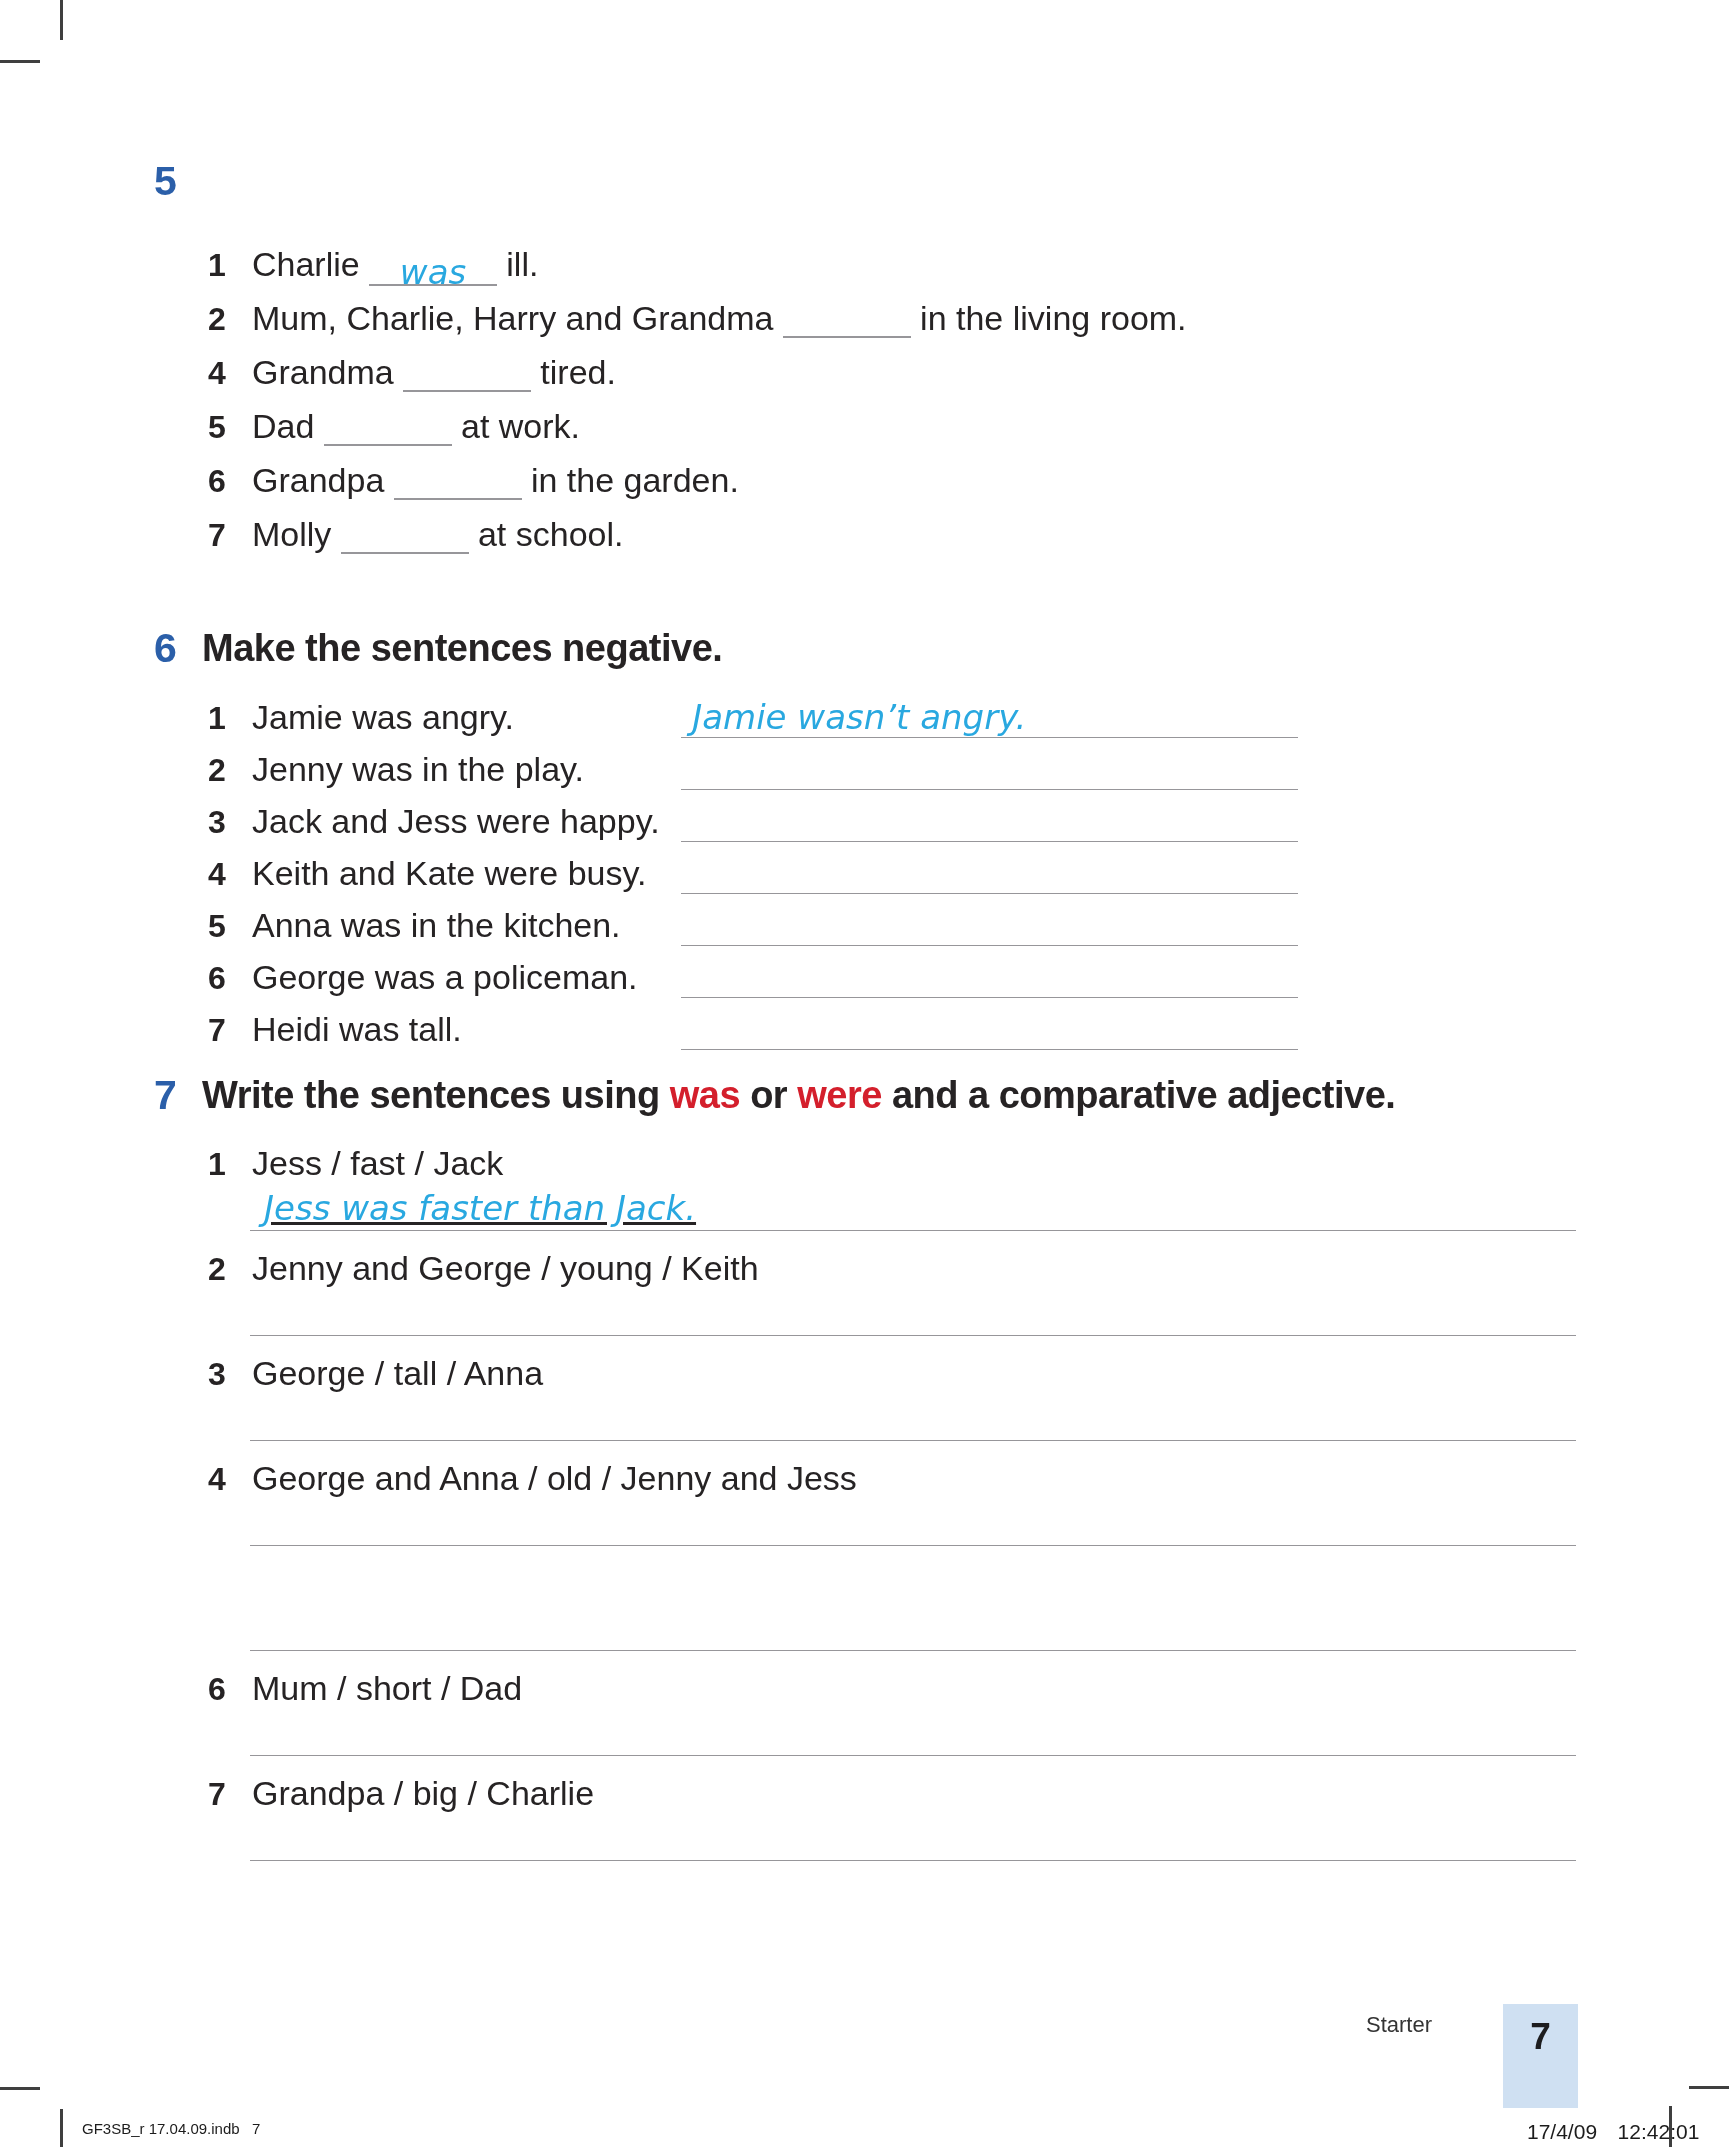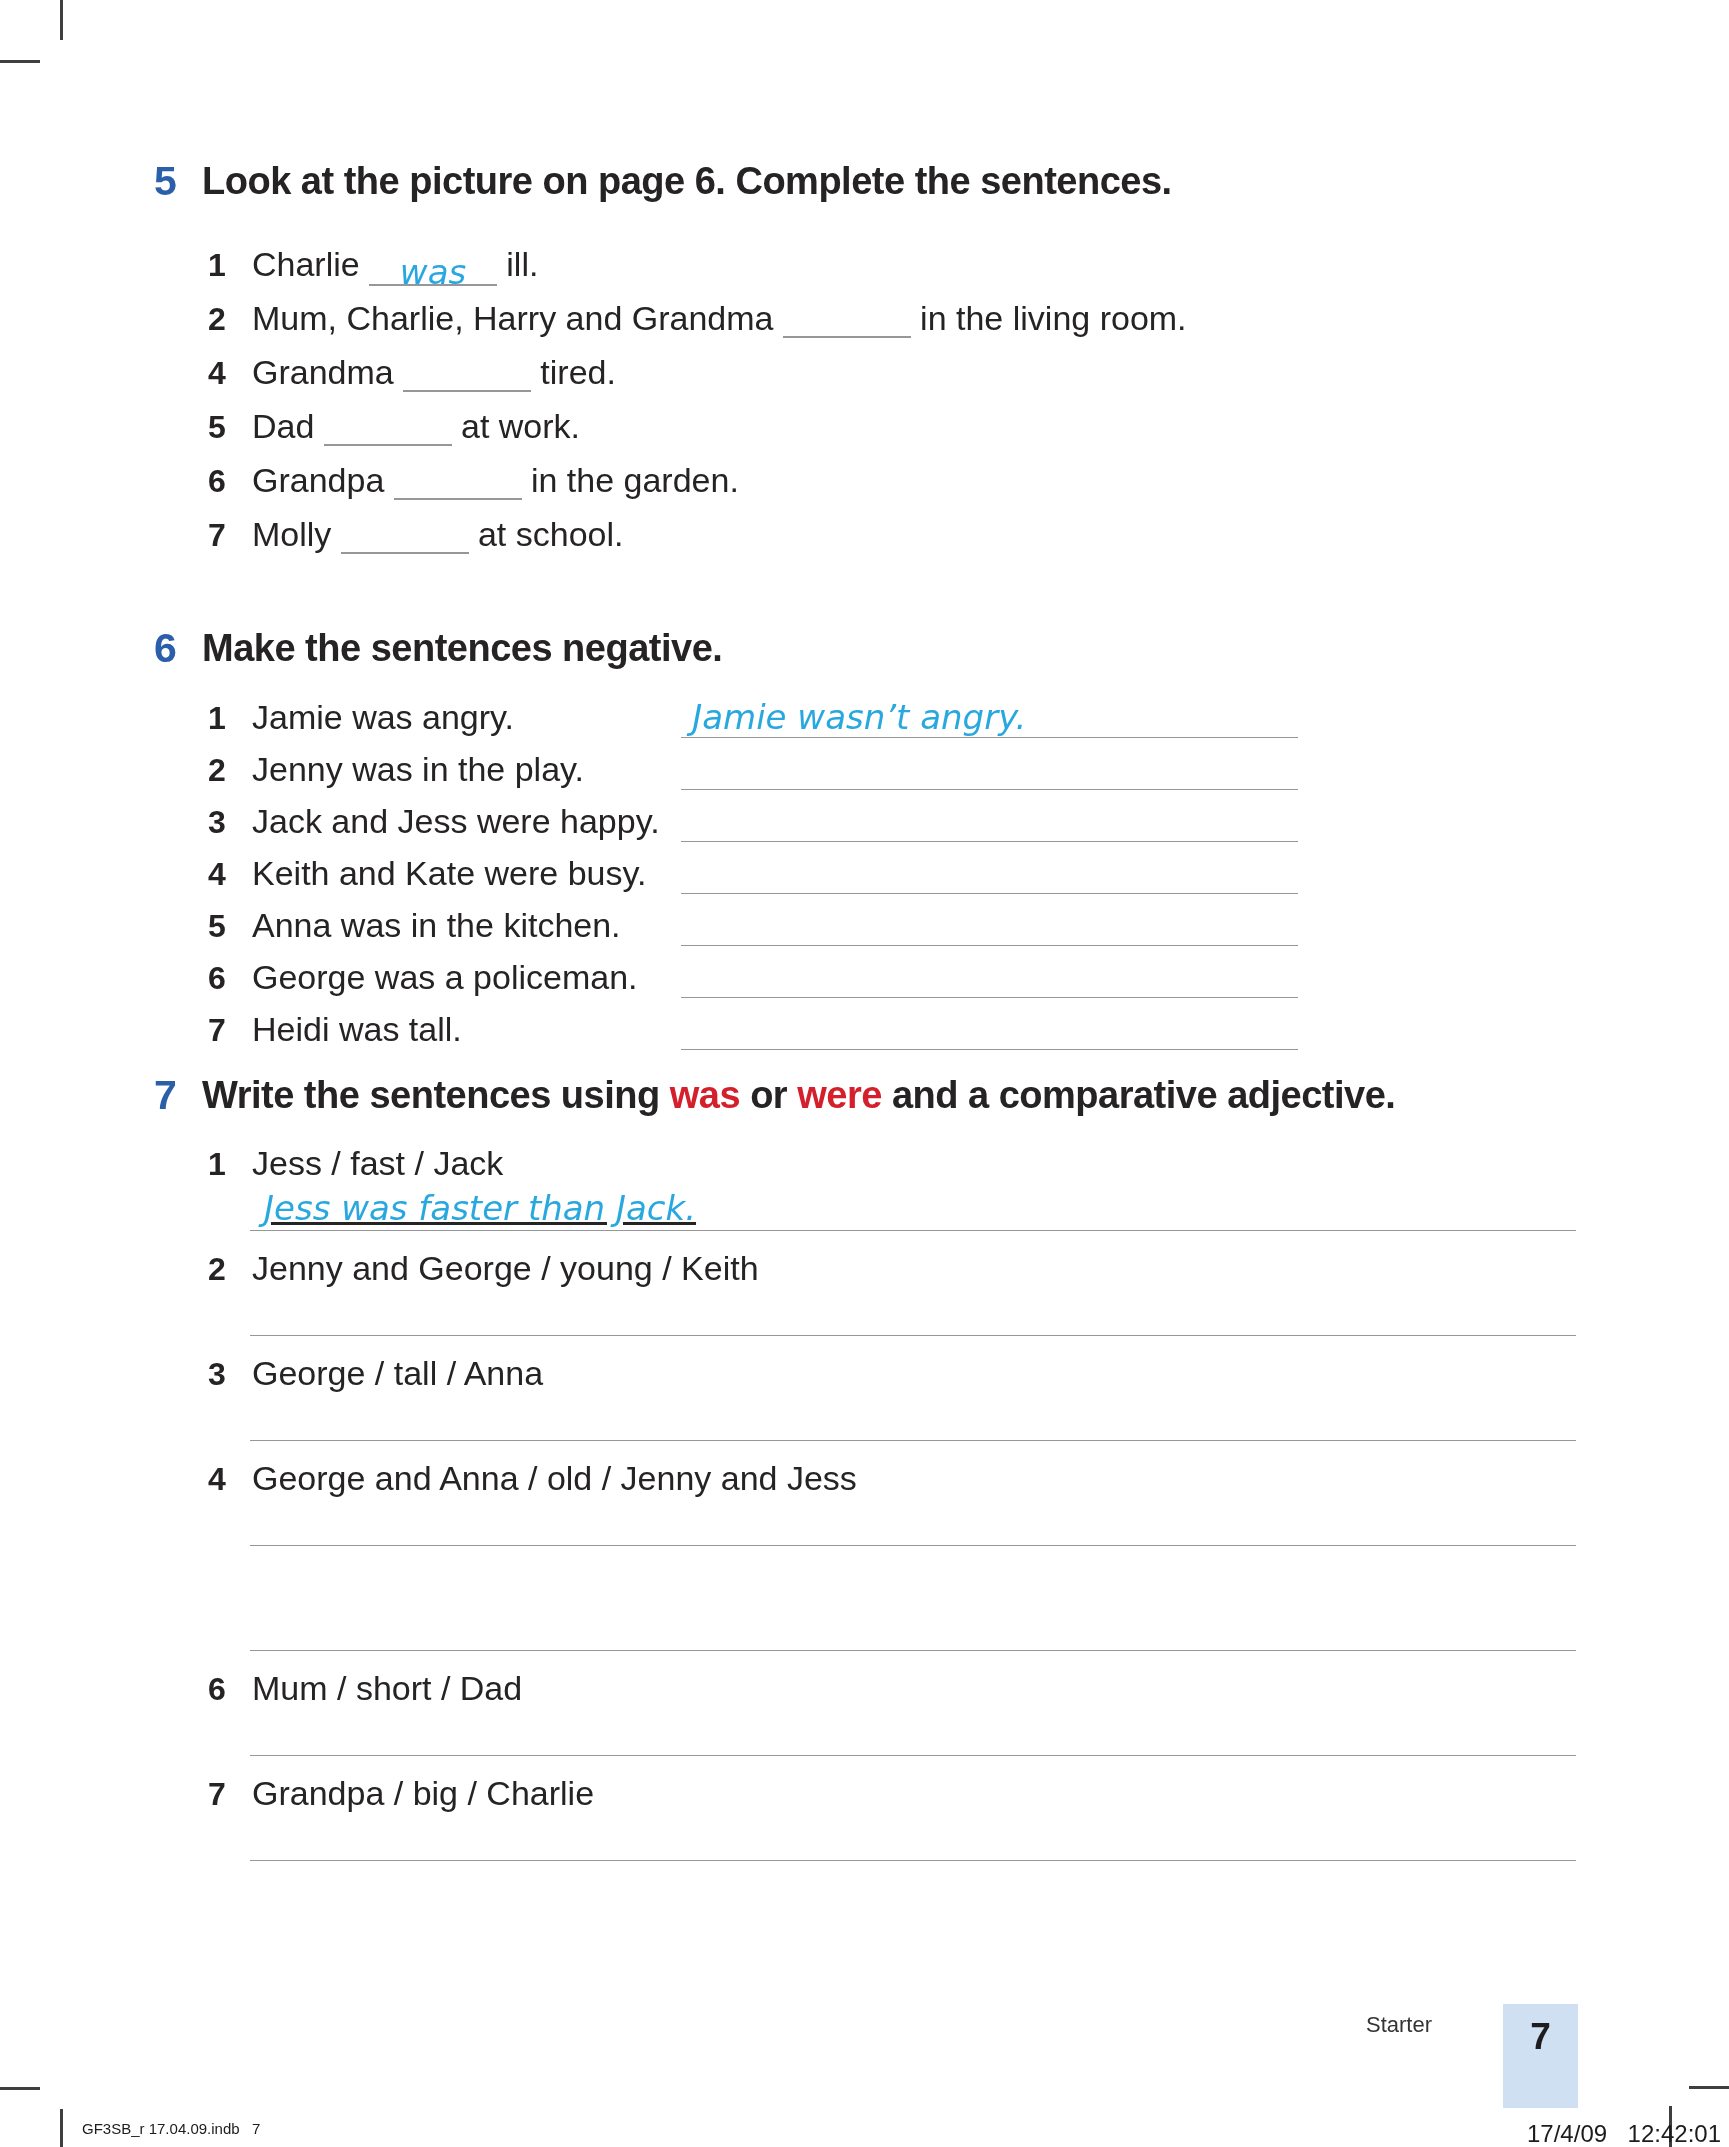--- a/index.html
+++ b/index.html
@@ -82,39 +82,38 @@
     display:inline-block; margin-top:12px;
     font-size:37px; font-weight:bold; color:#1d1d1f;
   }
 
   .print-left {
     position:absolute; left:82px; top:2120px;
     font-size:15px; color:#1c1c1c; white-space:pre;
   }
   .print-right {
     position:absolute; left:1527px; top:2120px;
-    font-size:24px; color:#1c1c1c; display:flex; gap:20.5px;
+    font-size:21px; color:#1c1c1c; display:flex; gap:20.5px;
   }
 </style>
 </head>
 <body>
 
 <div class="page">
 
   <div class="cm cm-tl-v"></div>
   <div class="cm cm-tl-h"></div>
   <div class="cm cm-bl-h"></div>
   <div class="cm cm-bl-v"></div>
   <div class="cm cm-br-h"></div>
   <div class="cm cm-br-v"></div>
 
   <section class="exercise" id="ex5">
     <div class="ex-head">
       <span class="ex-num">5</span>
-      <span class="ex-title">Look at the picture on page 6. Complete the sentences.</span>
     </div>
     <div class="items5">
       <div class="row5">
         <span class="inum">1</span><span>Charlie</span><span class="blank"><span class="hand">was</span></span><span>ill.</span>
       </div>
       <div class="row5">
         <span class="inum">2</span><span>Mum, Charlie, Harry and Grandma</span><span class="blank"><span class="hand"></span></span><span>in the living room.</span>
       </div>
       <div class="row5">
         <span class="inum">4</span><span>Grandma</span><span class="blank"><span class="hand"></span></span><span>tired.</span>

